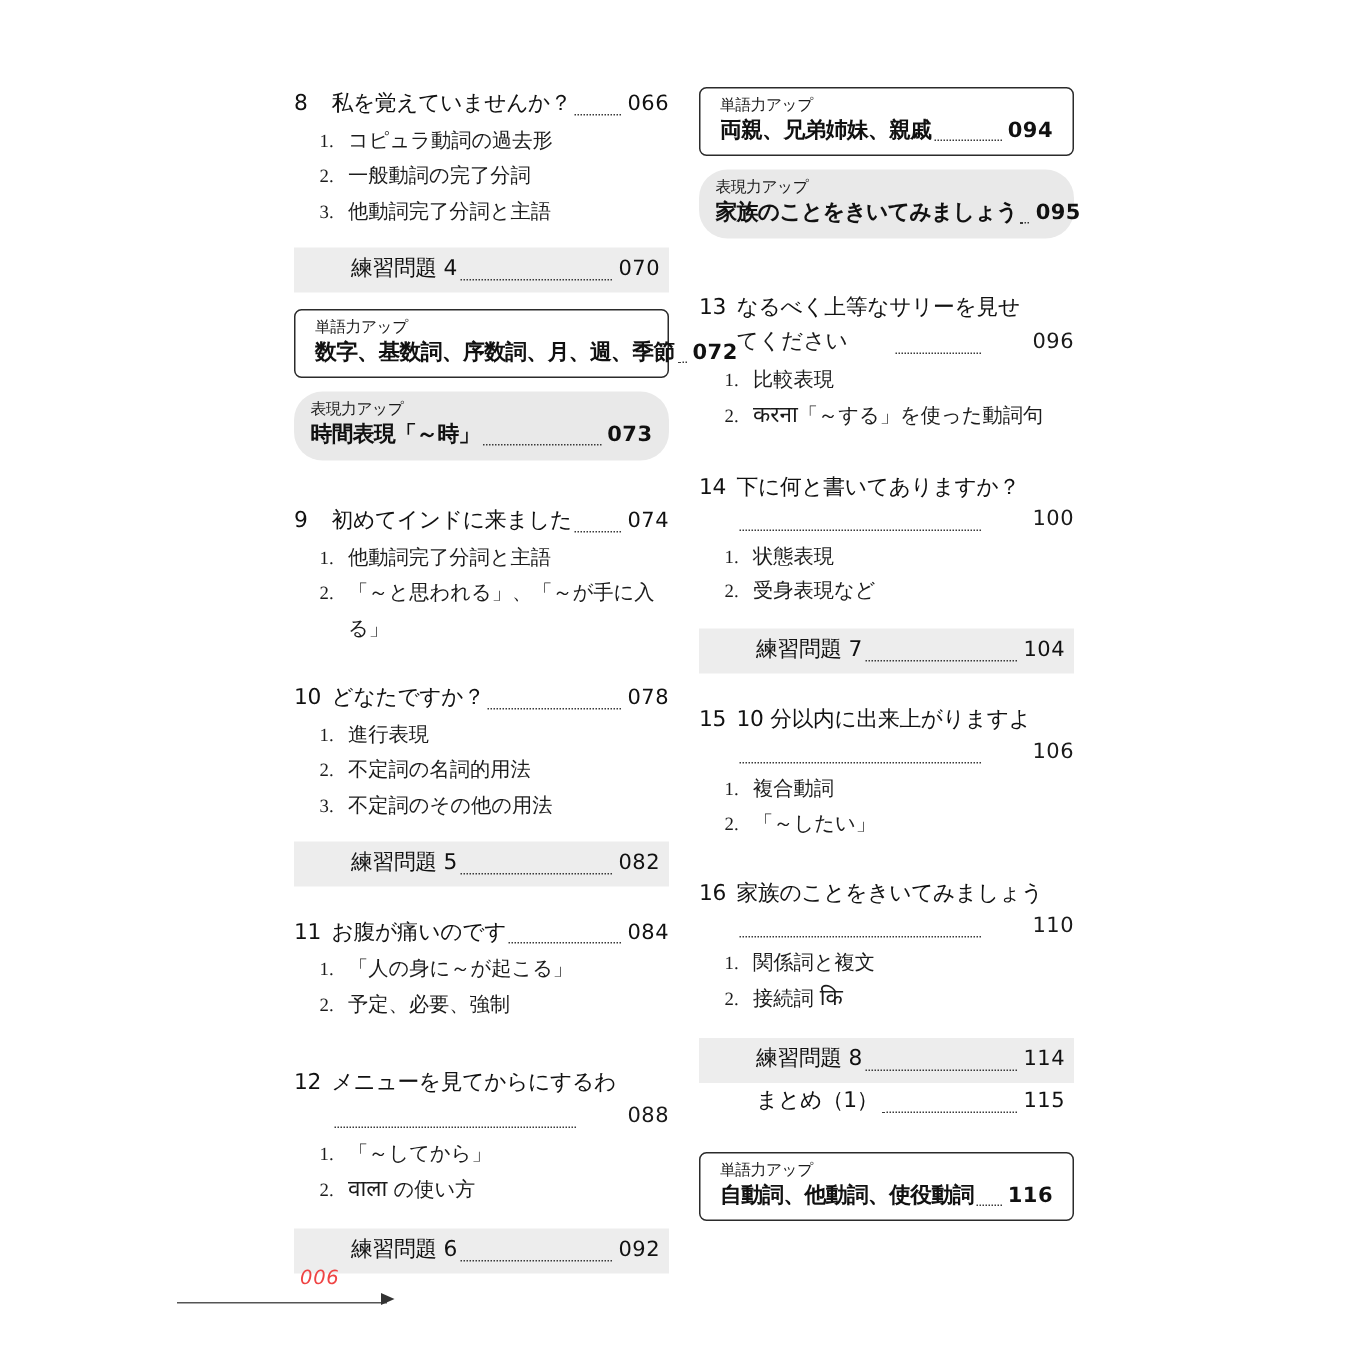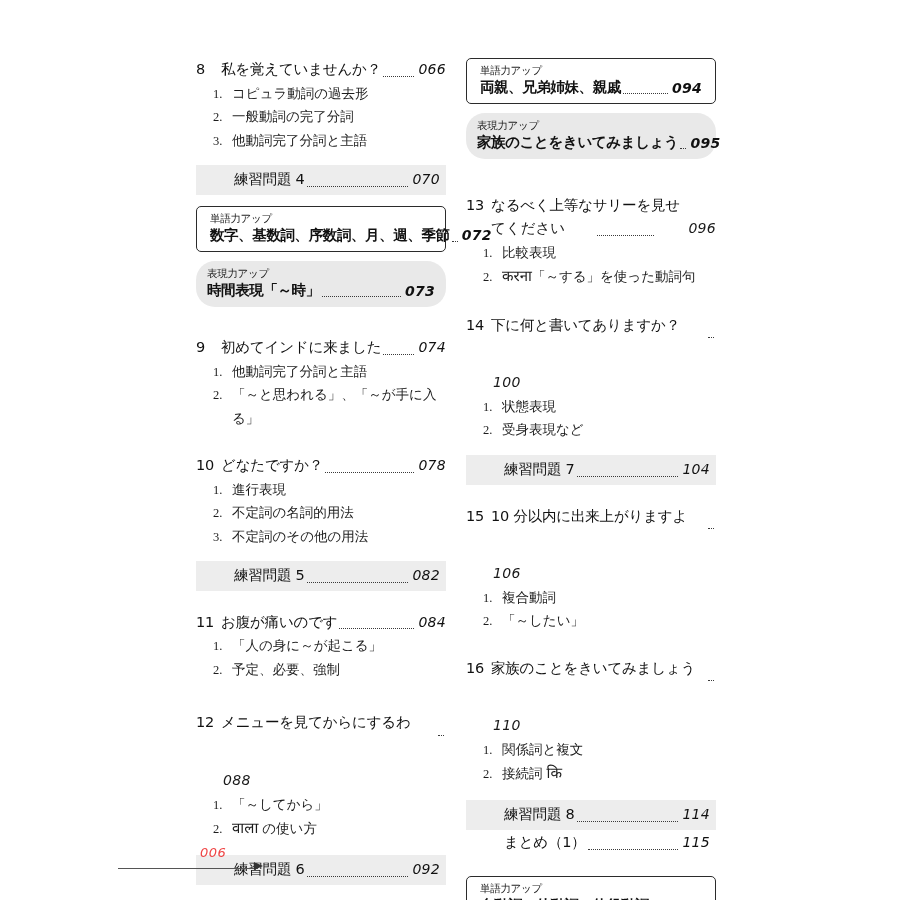--- a/index.html
+++ b/index.html
@@ -69,38 +69,37 @@
   .leader {
     flex: 1 1 auto;
     min-width: 6px;
     align-self: flex-end;
     margin: 0 2px 4px 2px;
     border-bottom: 1.6px dotted #3a3a3a;
     height: 1px;
   }
   .pg {
     flex: 0 0 auto;
-    font-style: italic;
     font-family: "DejaVu Sans", "Liberation Sans", sans-serif;
     font-size: 14px;
     letter-spacing: 0.3px;
     padding-left: 2px;
   }
 
   
   .chapter-cont {
     display: flex;
     align-items: baseline;
     padding-left: 25px;
     font-family: "DejaVu Sans", "Liberation Sans", sans-serif;
     font-size: 14.5px;
     line-height: 1.55;
     gap: 30px;
   }
-  .chapter-cont.only-leader { padding-left: 25px; flex-direction: column; }
+  .chapter-cont.only-leader { padding-left: 25px; }
 
   
   .subs { margin-top: 1px; }
   .sub {
     display: flex;
     align-items: baseline;
     font-family: "Liberation Serif", "DejaVu Serif", serif;
     font-size: 13.5px;
     line-height: 1.72;
     padding-left: 17px;
@@ -151,21 +150,21 @@
   }
   .box-kicker {
     font-family: "DejaVu Sans", "Liberation Sans", sans-serif;
     font-size: 10.5px;
     line-height: 1.35;
     color: #1b1b1b;
     letter-spacing: -0.3px;
   }
   .box-main {
     display: flex;
-    align-items: center;
+    align-items: flex-start;
     font-family: "DejaVu Sans", "Liberation Sans", sans-serif;
     font-size: 14.5px;
     line-height: 1.45;
     letter-spacing: -0.4px;
     font-weight: 600;
     color: #111;
   }
   .box-main .pg { font-weight: 600; }
   .box-main .leader { border-bottom-width: 1.6px; margin-bottom: 4px; }
 

